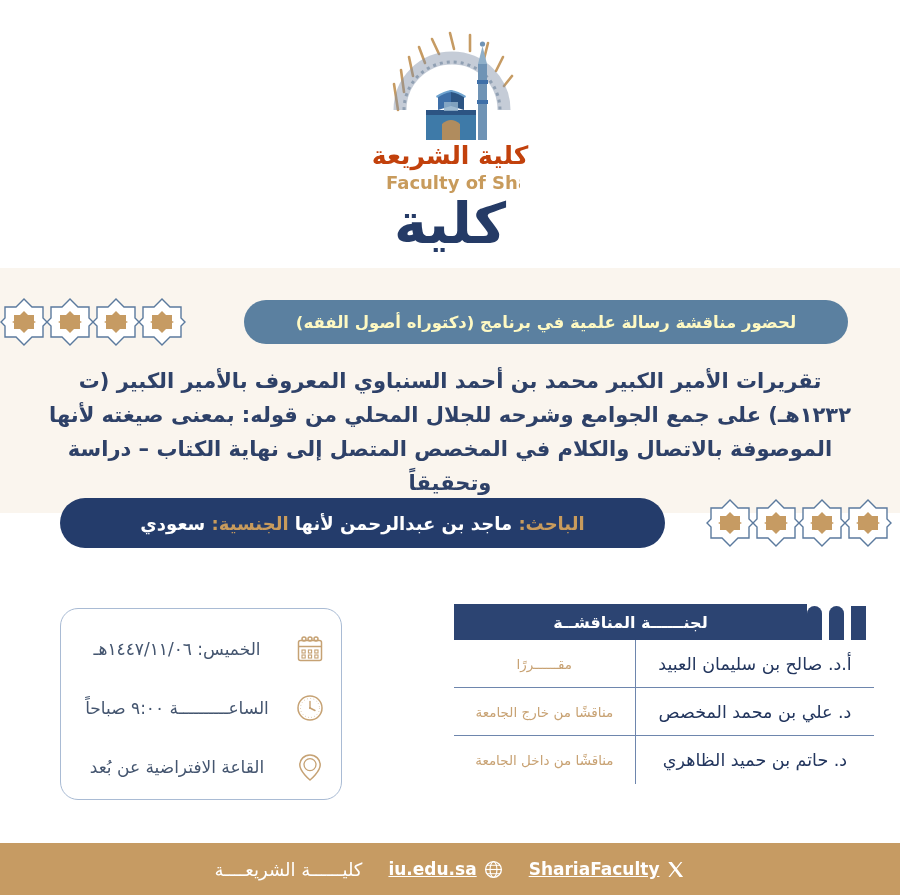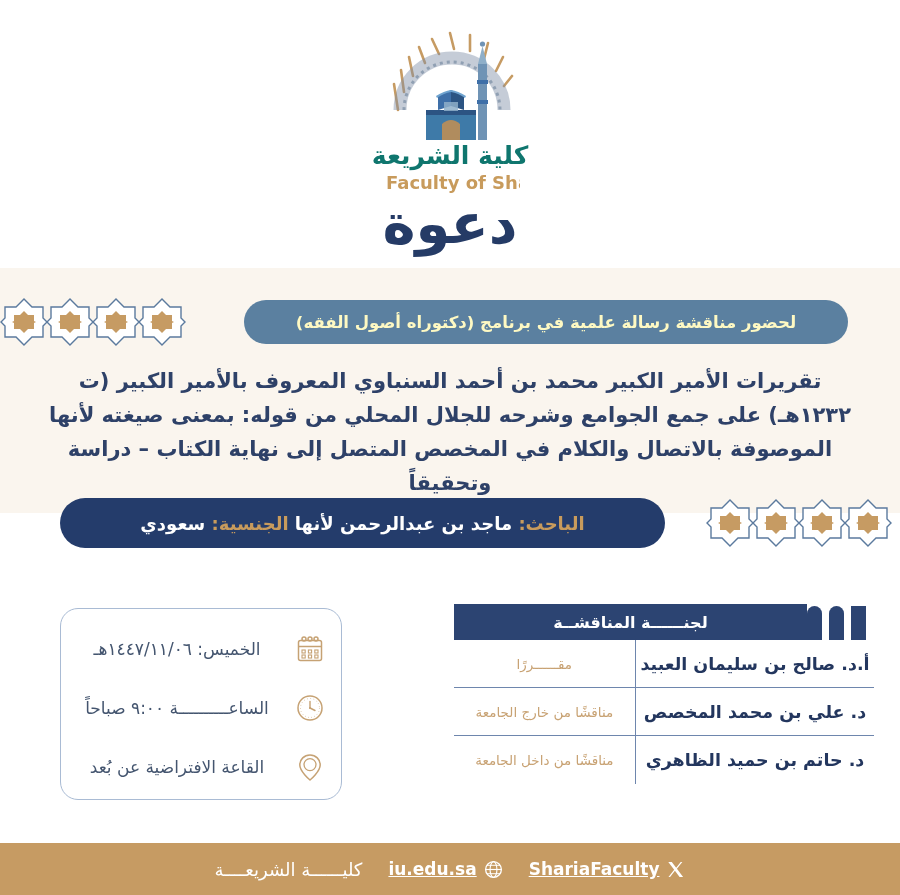--- a/index.html
+++ b/index.html
@@ -48,21 +48,21 @@
     top: 18px;
     display: flex;
     flex-direction: column;
     align-items: center;
     z-index: 4;
   }
   .logo-mark { width: 140px; height: 122px; display: block; }
   .logo-ar {
     font-size: 25px;
     font-weight: 700;
-    color: #0f766e;
+    color: #c2410c;
     letter-spacing: 0px;
     margin-top: 2px;
     line-height: 1.15;
     white-space: nowrap;
   }
   .logo-en-wrap {
     width: 140px;
     overflow: hidden;
     height: 22px;
     margin-top: 1px;
@@ -191,21 +191,21 @@
     height: 48px;
     border-bottom: 1.3px solid #6E86AD;
     position: relative;
   }
   .member-row:last-child { border-bottom: none; }
   .member-name {
     width: 238px;
     text-align: center;
     color: #23365E;
     font-size: 17.5px;
-    font-weight: 700;
+    font-weight: 400;
     white-space: nowrap;
   }
   .member-divider {
     width: 1.3px;
     height: 48px;
     background: #6E86AD;
   }
   .member-role {
     flex: 1;
     text-align: center;
@@ -325,21 +325,21 @@
       <rect x="97" y="82" width="11" height="4" fill="#3E6FA8"></rect>
       <path d="M102.5 28 L107 46 L98 46 Z" fill="#8FAFC9"></path>
       <circle cx="102.5" cy="26" r="2.6" fill="#6F93B5"></circle>
     </svg>
     <div class="logo-ar">كلية الشريعة</div>
     <div class="logo-en-wrap">
       <div class="logo-en">Faculty of Sharia</div>
     </div>
   </div>
 
-  <div class="dawah">دعوة</div>
+  <div class="dawah">كلية</div>
 
   <div class="stars stars-left">
     <svg class="star" viewBox="0 0 52 52">
       <path d="M26 3 L34 11 L45 11 L45 22 L49 26 L45 30 L45 41 L34 41 L26 49 L18 41 L7 41 L7 30 L3 26 L7 22 L7 11 L18 11 Z" fill="#ffffff" stroke="#5B7A9E" stroke-width="1.4"></path>
       <path d="M26 15 L30 19 L36 19 L36 25 L38 26 L36 27 L36 33 L30 33 L26 37 L22 33 L16 33 L16 27 L14 26 L16 25 L16 19 L22 19 Z" fill="#C69B63"></path>
     </svg>
     <svg class="star" viewBox="0 0 52 52">
       <path d="M26 3 L34 11 L45 11 L45 22 L49 26 L45 30 L45 41 L34 41 L26 49 L18 41 L7 41 L7 30 L3 26 L7 22 L7 11 L18 11 Z" fill="#ffffff" stroke="#5B7A9E" stroke-width="1.4"></path>
       <path d="M26 15 L30 19 L36 19 L36 25 L38 26 L36 27 L36 33 L30 33 L26 37 L22 33 L16 33 L16 27 L14 26 L16 25 L16 19 L22 19 Z" fill="#C69B63"></path>
     </svg>

